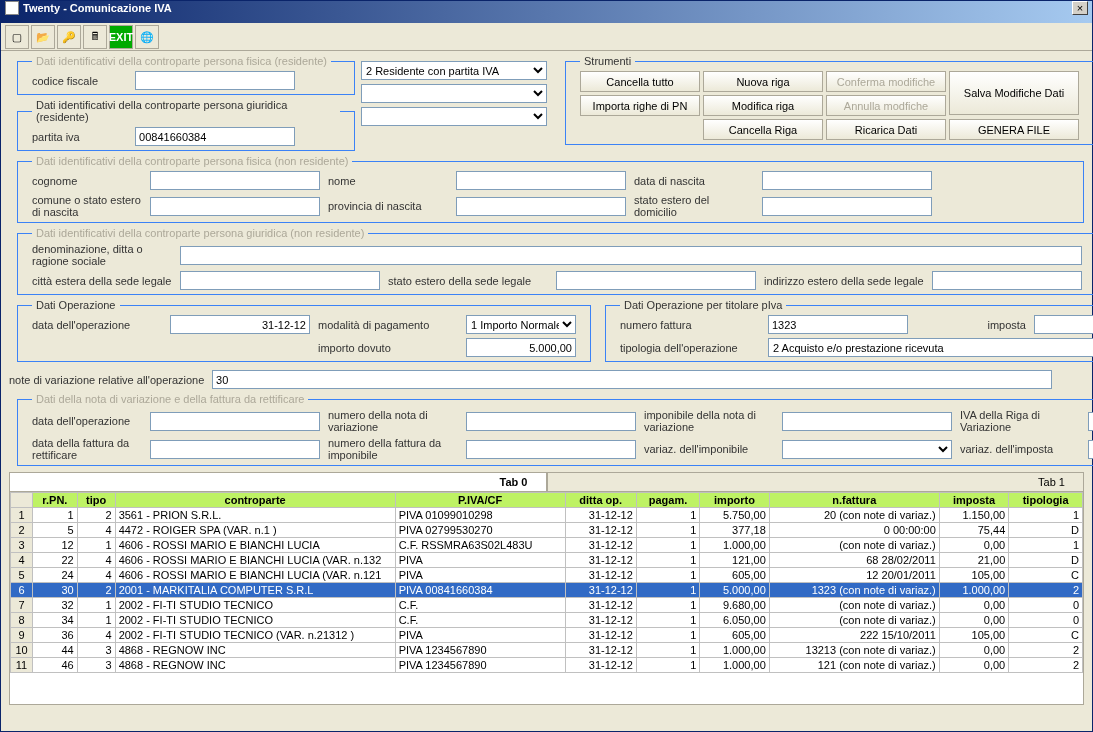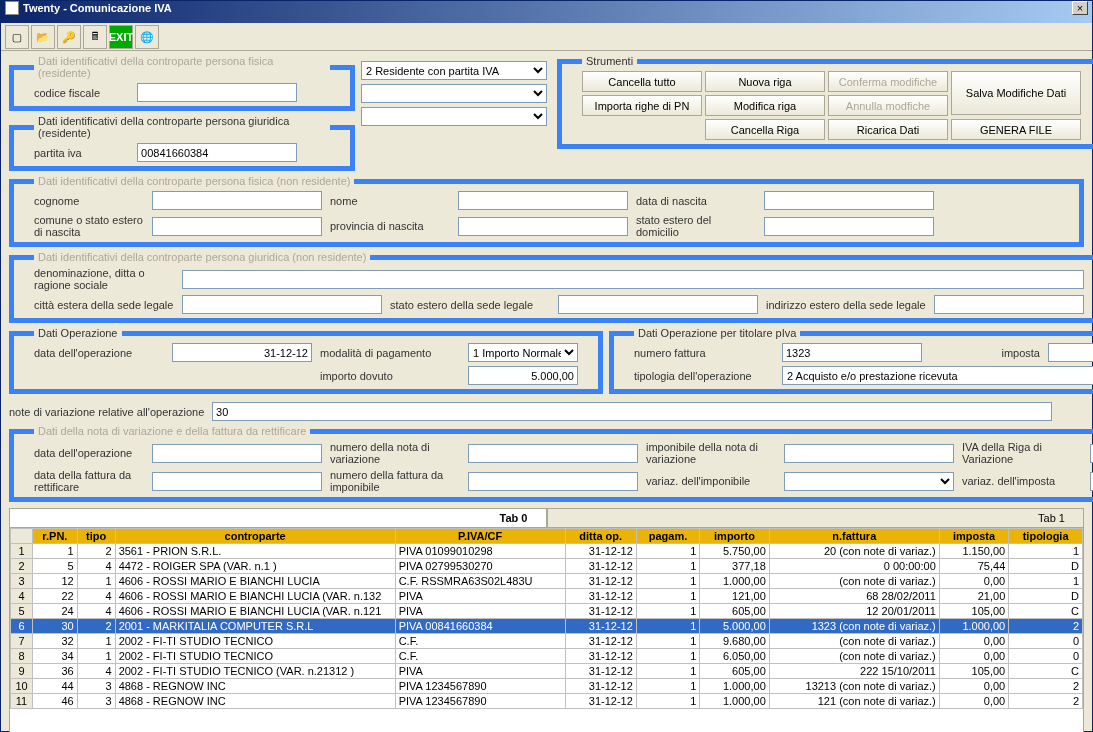--- a/index.html
+++ b/index.html
@@ -5,21 +5,21 @@
 * { box-sizing: border-box; font-family: "Tahoma", sans-serif; font-size: 11px; }
 body { margin: 0; background: #ece9d8; width: 1093px; height: 732px; overflow: hidden; }
 .window { border: 1px solid #0a246a; background: #ece9d8; width: 1093px; height: 732px; }
 .titlebar { height: 22px; background: linear-gradient(to right, #0a246a, #a6caf0); color: #fff; display: flex; align-items: flex-start; padding: 0 4px; }
 .titlebar .title { flex: 1; font-weight: bold; display: flex; align-items: center; gap: 4px; }
 .titlebar .close { width: 16px; height: 14px; background: #d4d0c8; border: 1px solid #fff; border-right-color: #404040; border-bottom-color: #404040; text-align: center; line-height: 12px; color: #000; font-family: Arial; cursor: pointer; }
 .toolbar { height: 28px; padding: 2px 4px; display: flex; gap: 2px; border-bottom: 1px solid #aca899; }
 .toolbtn { width: 24px; height: 24px; border: 1px solid #aca899; background: #ece9d8; display: flex; align-items: center; justify-content: center; cursor: pointer; }
 .toolbtn.exit { background: #0a0; color: #fff; font-weight: bold; font-size: 11px; }
 .content { padding: 4px 8px; }
-fieldset { border: 5px solid #3b82f6; margin: 0 0 4px 0; padding: 4px 20px; }
+fieldset { border: 1px solid #3b82f6; margin: 0 0 4px 8px; padding: 4px 14px; }
 fieldset.dim legend { color: #aca899; }
 legend { color: #333; padding: 0 4px; }
 .topgrid { display: flex; gap: 6px; }
 .colA { flex: 0 0 346px; }
 .colB { flex: 0 0 190px; display: flex; flex-direction: column; gap: 4px; padding-top: 6px; }
 .colC { flex: 1; }
 label.l { display: inline-block; color: #333; font-size: 11px; }
 input[type=text], select { border: 1px solid #7f9db9; background: #fff; height: 19px; padding: 1px 3px; font-size: 11px; }
 input.ro { text-align: right; }
 select { padding: 0; }
@@ -31,21 +31,21 @@
 .fgrid2 { display: grid; grid-template-columns: 110px 170px 130px 170px 130px 170px 120px 110px; gap: 4px 8px; align-items: center; }
 .opgrid { display: flex; gap: 6px; }
 .opA { flex: 0 0 540px; }
 .opB { flex: 1; }
 .tabs { display: flex; margin-top: 6px; }
 .tabs .tab { flex: 1; border: 1px solid #aca899; border-bottom: none; text-align: right; padding: 3px 18px; background: #ece9d8; cursor: pointer; }
 .tabs .tab.active { background: #fff; font-weight: bold; }
 .gridwrap { border: 1px solid #aca899; background: #fff; height: 214px; overflow: auto; position: relative; }
 table.grid { border-collapse: collapse; width: 100%; }
 table.grid th, table.grid td { border: 1px solid #c0c0c0; padding: 1px 3px; white-space: nowrap; font-size: 11px; }
-table.grid th { background: #eab308; position: sticky; top: 0; }
+table.grid th { background: #bef264; position: sticky; top: 0; }
 table.grid .rh { background: #ece9d8; text-align: center; width: 22px; }
 table.grid tr.sel td { background: #316ac5; color: #fff; }
 .r { text-align: right; }
 .appicon { width:14px; height:14px; background:#fff; border:1px solid #888; }
 </style>
 </head>
 <body>
 
 <div class="window">
   <div class="titlebar">

